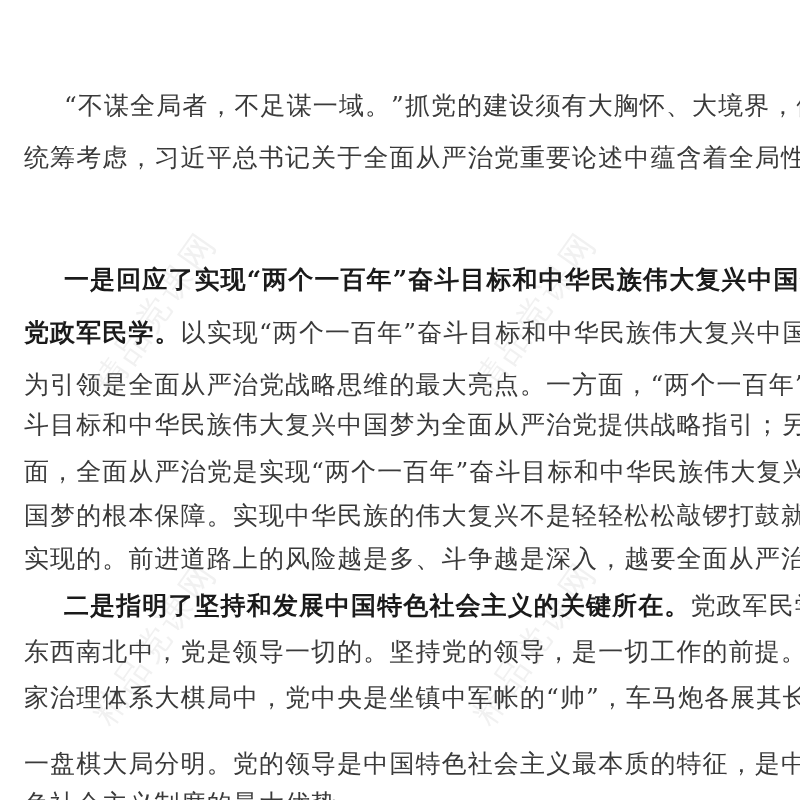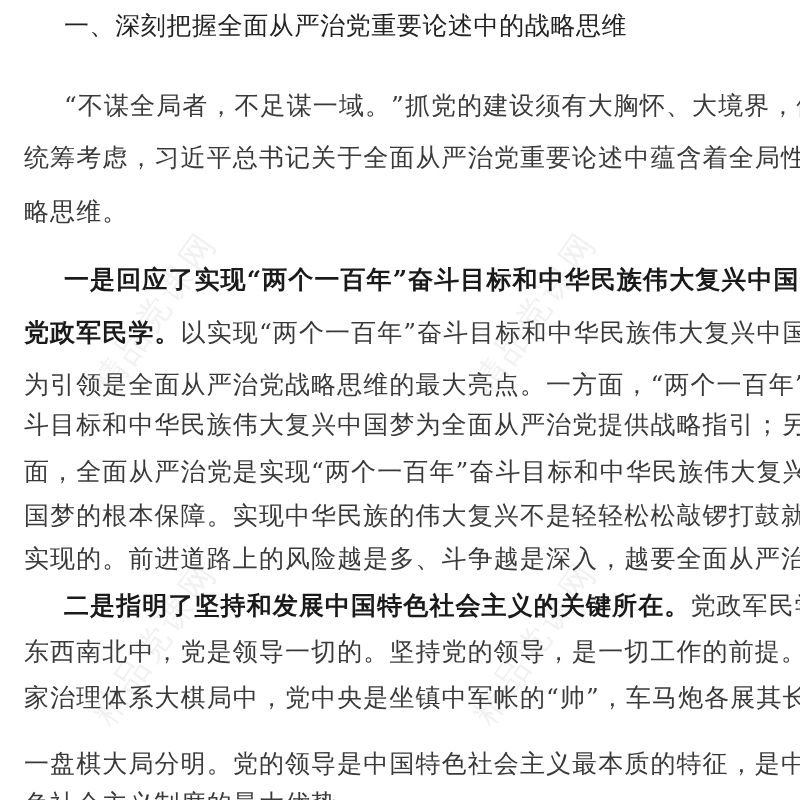--- a/index.html
+++ b/index.html
@@ -28,25 +28,23 @@
 </head>
 <body>
 
 <div class="page">
 
   <div class="watermark" style="left:60px;top:290px;">精品党课网</div>
   <div class="watermark" style="left:440px;top:290px;">精品党课网</div>
   <div class="watermark" style="left:60px;top:620px;">精品党课网</div>
   <div class="watermark" style="left:440px;top:620px;">精品党课网</div>
 
-  <div class="line indent heading" style="top:10px;">一、深刻把握全面从严治党重要论述中的战略思维</div>
 
   <div class="line indent" style="top:90px;">“不谋全局者，不足谋一域。”抓党的建设须有大胸怀、大境界，做</div>
   <div class="line" style="top:142px;">统筹考虑，习近平总书记关于全面从严治党重要论述中蕴含着全局性的战</div>
-  <div class="line" style="top:196px;">略思维。</div>
 
   <div class="line indent bold" style="top:264px;">一是回应了实现“两个一百年”奋斗目标和中华民族伟大复兴中国梦</div>
   <div class="line" style="top:317px;">
     <span class="bold">党政军民学。</span><span>以实现“两个一百年”奋斗目标和中华民族伟大复兴中国梦</span>
   </div>
   <div class="line" style="top:369px;">为引领是全面从严治党战略思维的最大亮点。一方面，“两个一百年”奋</div>
   <div class="line" style="top:409px;">斗目标和中华民族伟大复兴中国梦为全面从严治党提供战略指引；另一方</div>
   <div class="line" style="top:456px;">面，全面从严治党是实现“两个一百年”奋斗目标和中华民族伟大复兴中</div>
   <div class="line" style="top:500px;">国梦的根本保障。实现中华民族的伟大复兴不是轻轻松松敲锣打鼓就能够</div>
   <div class="line" style="top:543px;">实现的。前进道路上的风险越是多、斗争越是深入，越要全面从严治党。</div>

